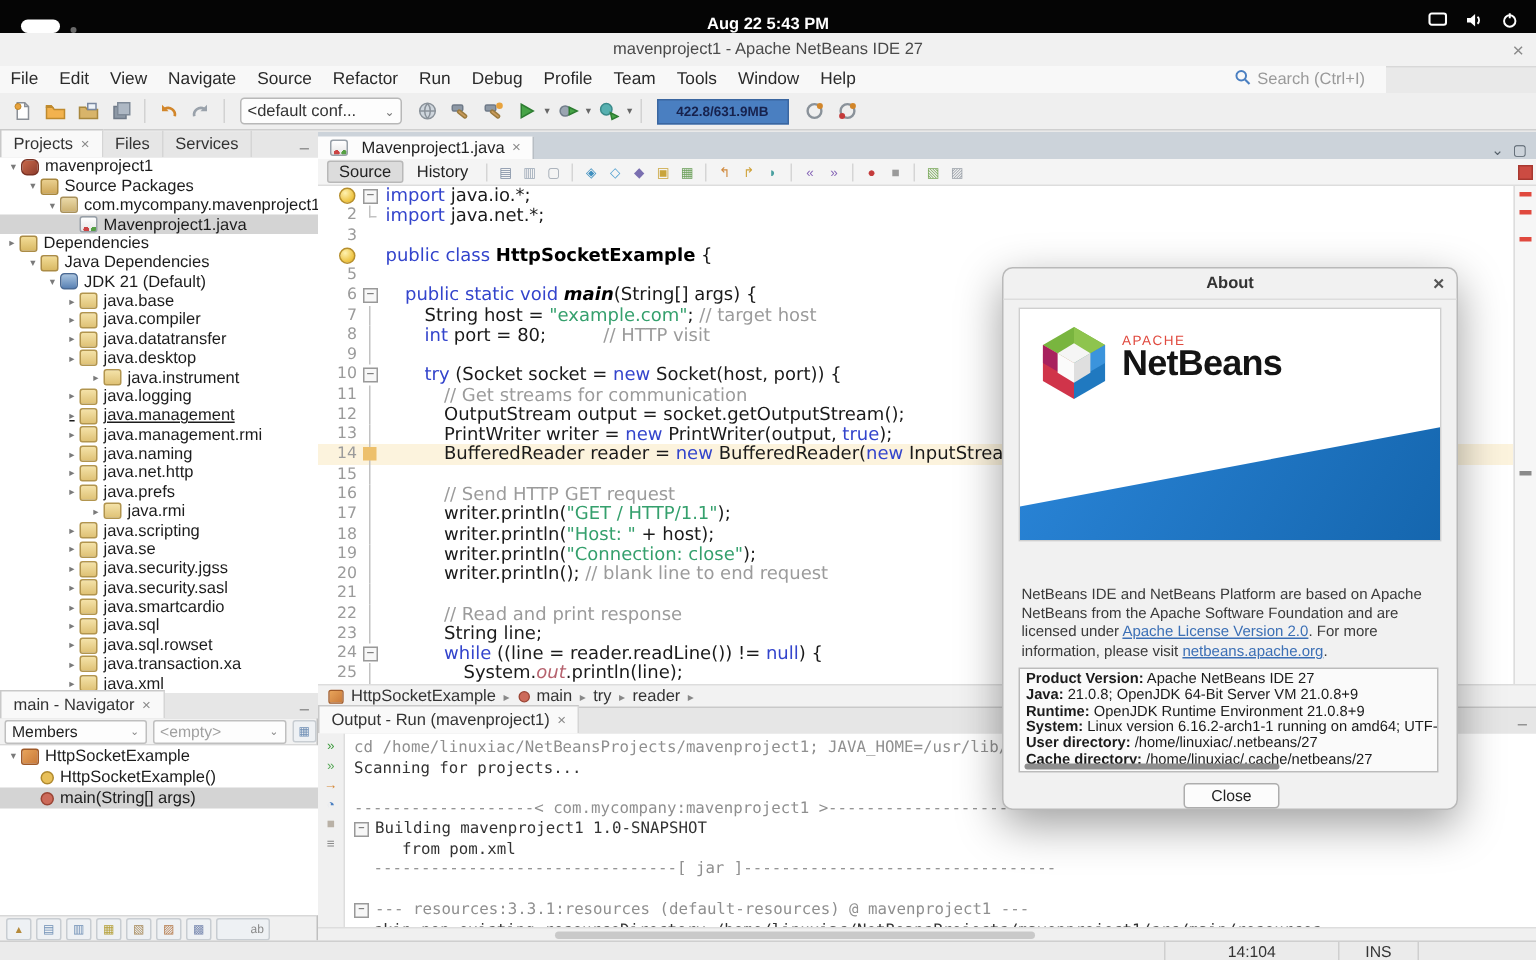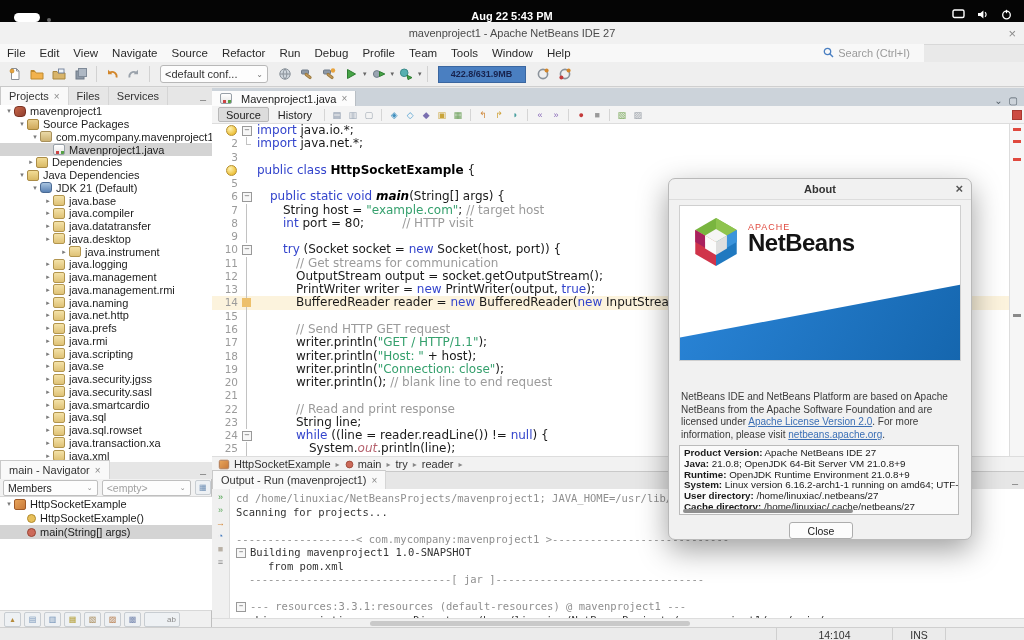--- a/index.html
+++ b/index.html
@@ -301,21 +301,21 @@
       <div class="trow" style="padding-left: 30px;">
         <span class="exp">▾</span>
         <span class="ti ti-package"></span>
         <span>com.mycompany.mavenproject1</span>
       </div>
       <div class="trow sel" style="padding-left: 43px;">
         <span class="exp"></span>
         <span class="ti ti-java-file"></span>
         <span>Mavenproject1.java</span>
       </div>
-      <div class="trow" style="padding-left: 26px;">
+      <div class="trow" style="padding-left: 3px;">
         <span class="exp">▸</span>
         <span class="ti ti-lib-folder"></span>
         <span>Dependencies</span>
       </div>
       <div class="trow" style="padding-left: 17px;">
         <span class="exp">▾</span>
         <span class="ti ti-lib-folder"></span>
         <span>Java Dependencies</span>
       </div>
       <div class="trow" style="padding-left: 30px;">
@@ -346,21 +346,21 @@
       <div class="trow" style="padding-left: 59px;">
         <span class="exp">▸</span>
         <span class="ti ti-module-folder"></span>
         <span>java.instrument</span>
       </div>
       <div class="trow" style="padding-left: 43px;">
         <span class="exp">▸</span>
         <span class="ti ti-module-folder"></span>
         <span>java.logging</span>
       </div>
-      <div class="trow" style="padding-left: 43px;">
+      <div class="trow" style="padding-left: 43px; text-decoration: underline;">
         <span class="exp">▸</span>
         <span class="ti ti-module-folder"></span>
         <span>java.management</span>
       </div>
       <div class="trow" style="padding-left: 43px;">
         <span class="exp">▸</span>
         <span class="ti ti-module-folder"></span>
         <span>java.management.rmi</span>
       </div>
       <div class="trow" style="padding-left: 43px;">
@@ -371,21 +371,21 @@
       <div class="trow" style="padding-left: 43px;">
         <span class="exp">▸</span>
         <span class="ti ti-module-folder"></span>
         <span>java.net.http</span>
       </div>
       <div class="trow" style="padding-left: 43px;">
         <span class="exp">▸</span>
         <span class="ti ti-module-folder"></span>
         <span>java.prefs</span>
       </div>
-      <div class="trow" style="padding-left: 43px;">
+      <div class="trow" style="padding-left: 43px; margin-left: 16px;">
         <span class="exp">▸</span>
         <span class="ti ti-module-folder"></span>
         <span>java.rmi</span>
       </div>
       <div class="trow" style="padding-left: 43px;">
         <span class="exp">▸</span>
         <span class="ti ti-module-folder"></span>
         <span>java.scripting</span>
       </div>
       <div class="trow" style="padding-left: 43px;">

